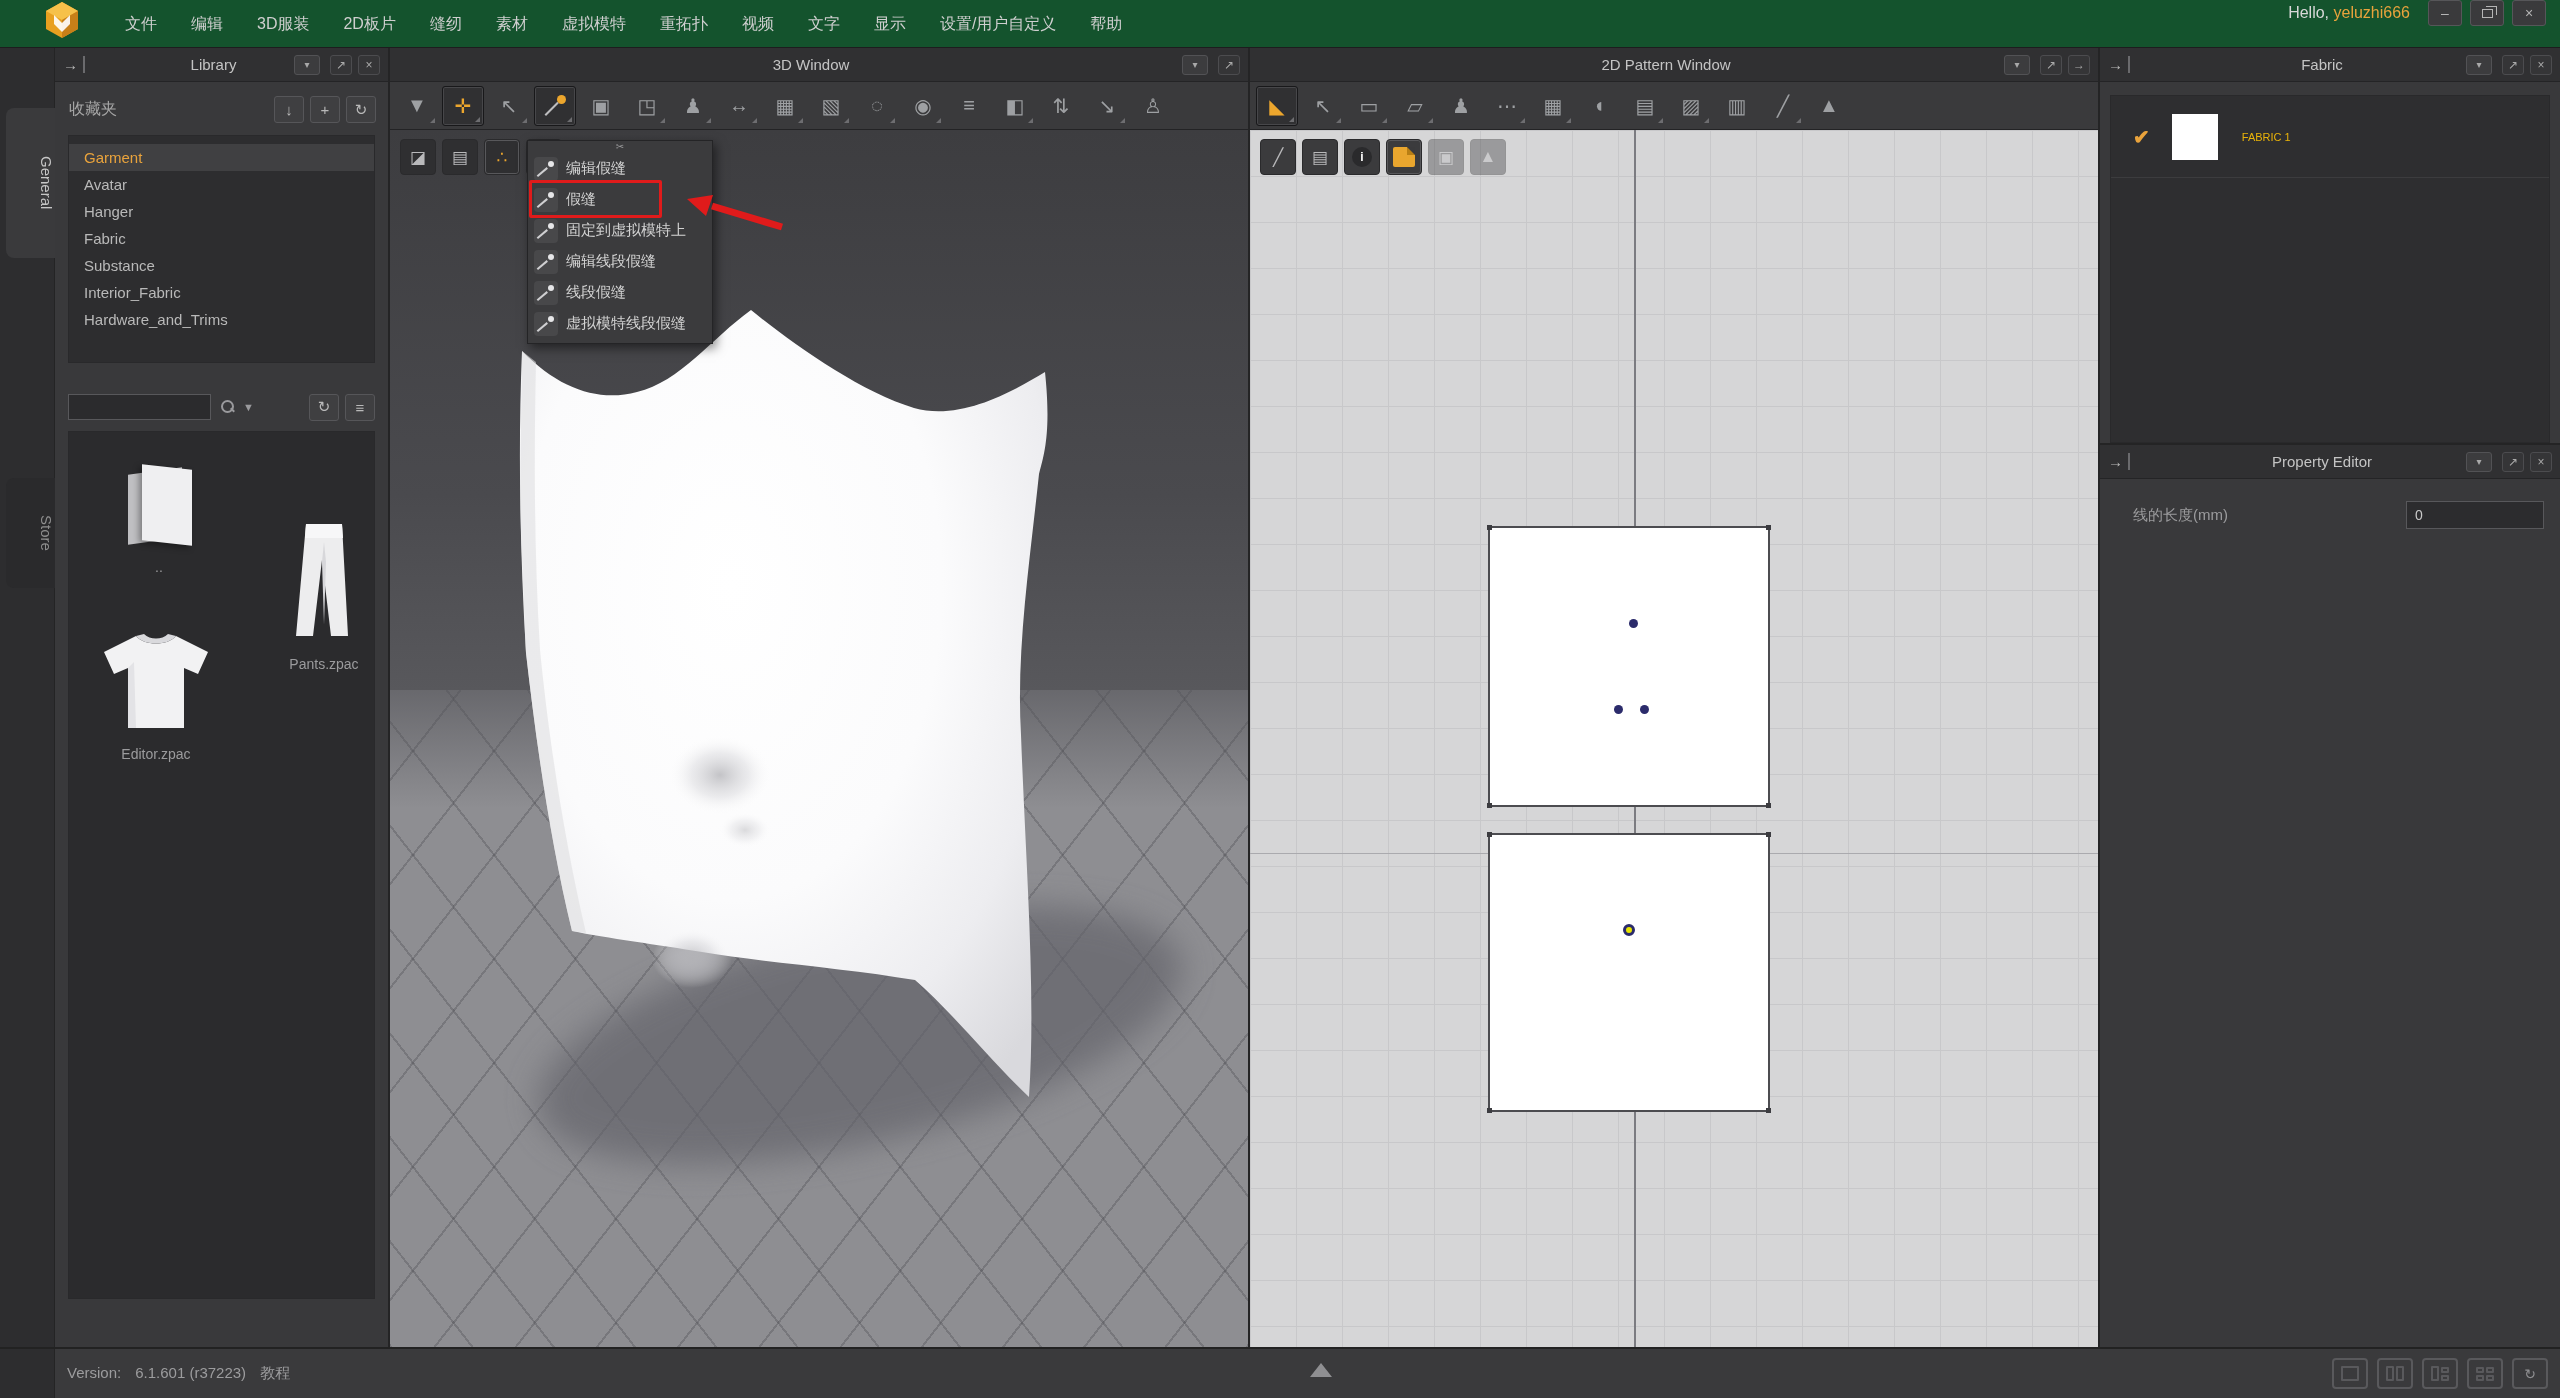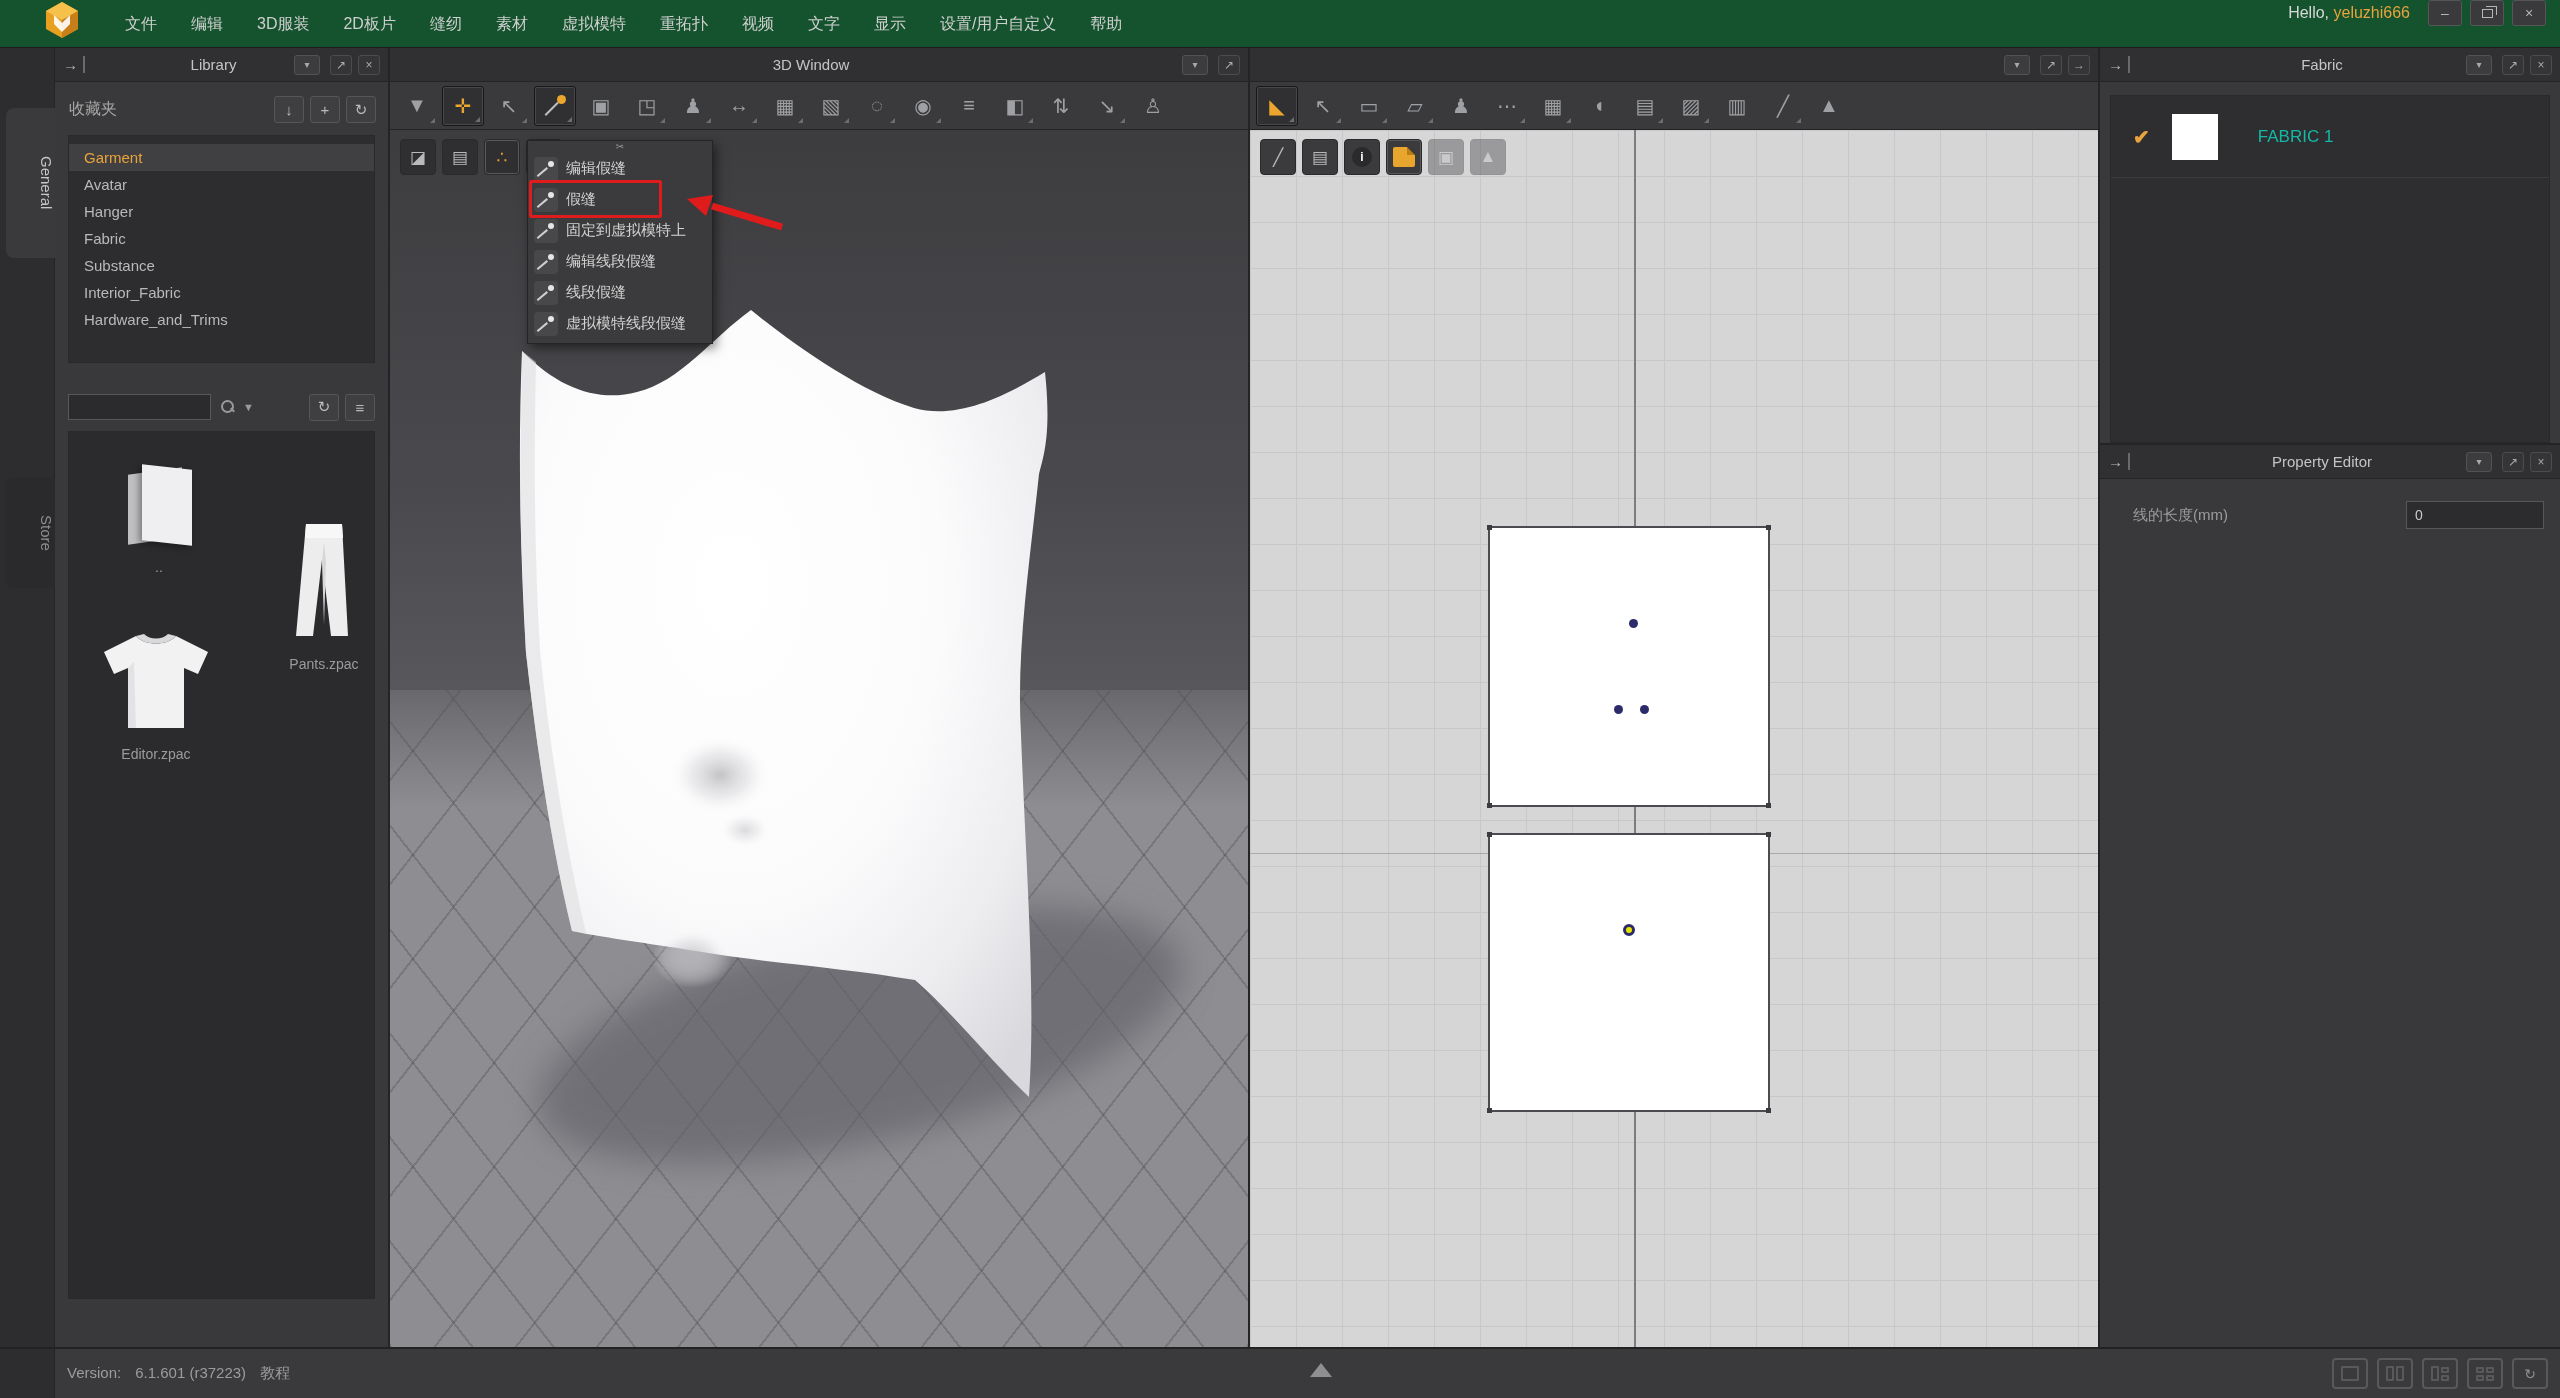--- a/index.html
+++ b/index.html
@@ -132,21 +132,21 @@
   #fabric-panel { height:397px; display:flex; flex-direction:column; border-bottom:2px solid #242425; }
   #fabric-btns { display:flex; gap:8px; margin:14px 10px 0 10px; }
   .fab-btn { flex:1; height:40px; background:#3d3d3f; border:1px solid #5a5a5d; border-radius:2px;
     color:#cfcfcf; font-size:15px; display:flex; align-items:center; justify-content:center; white-space:nowrap; }
   .fab-btn.big { flex:1.35; }
   .fab-btn.disabled { color:#6e6e71; border-color:#49494c; }
   #fabric-list { margin:13px 10px 0 10px; flex:1; background:#2e2e30; border:1px solid #29292b; }
   .fabric-row { display:flex; align-items:center; height:82px; border-bottom:1px solid #3c3c3e; padding-left:22px; }
   .check { color:#e9a33c; font-size:20px; font-weight:bold; }
   .swatch { width:46px; height:46px; background:#fff; margin-left:22px; }
-  .fabric-name { color:#14b8a6; font-size:17px; margin-left:40px; }
+  .fabric-name { color:#eab308; font-size:11px; margin-left:24px; }
 
   #property-panel { flex:1; display:flex; flex-direction:column; }
   .prop-row { display:flex; align-items:center; margin:22px 16px 0 33px; }
   .prop-label { color:#9b9b9d; font-size:15px; }
   .prop-input { margin-left:auto; width:138px; height:28px; background:#2c2c2e; border:1px solid #58585b; color:#c9c9c9; font-size:14px; padding:0 8px; }
 
   
   #statusbar { height:51px; flex:0 0 51px; background:#3a3a3c; border-top:2px solid #222; display:flex; align-items:center; position:relative; }
   #statusbar-leftpad { width:55px; height:100%; background:#2d2d2f; border-right:1px solid #242425; }
   #version-text { margin-left:12px; color:#9c9c9e; font-size:15px; display:flex; gap:14px; }
@@ -436,20 +436,21 @@
           <div class="tmi">
             <span class="mi-icon"></span>
             <span class="mi-label">虚拟模特线段假缝</span>
           </div>
         </div>
       </div>
     </section>
 
     <section id="two-d" class="viewwin">
       <div class="panel-header">
+        <span class="ph-title">2D Pattern Window</span>
         <span class="hdr-spacer"></span>
         <span class="ph-caret">▾</span>
         <span class="ph-right">
           <span class="ph-mini">↗</span>
           <span class="ph-mini">→</span>
         </span>
       </div>
 
       <div class="toolbar">
         <div class="tool sel">

